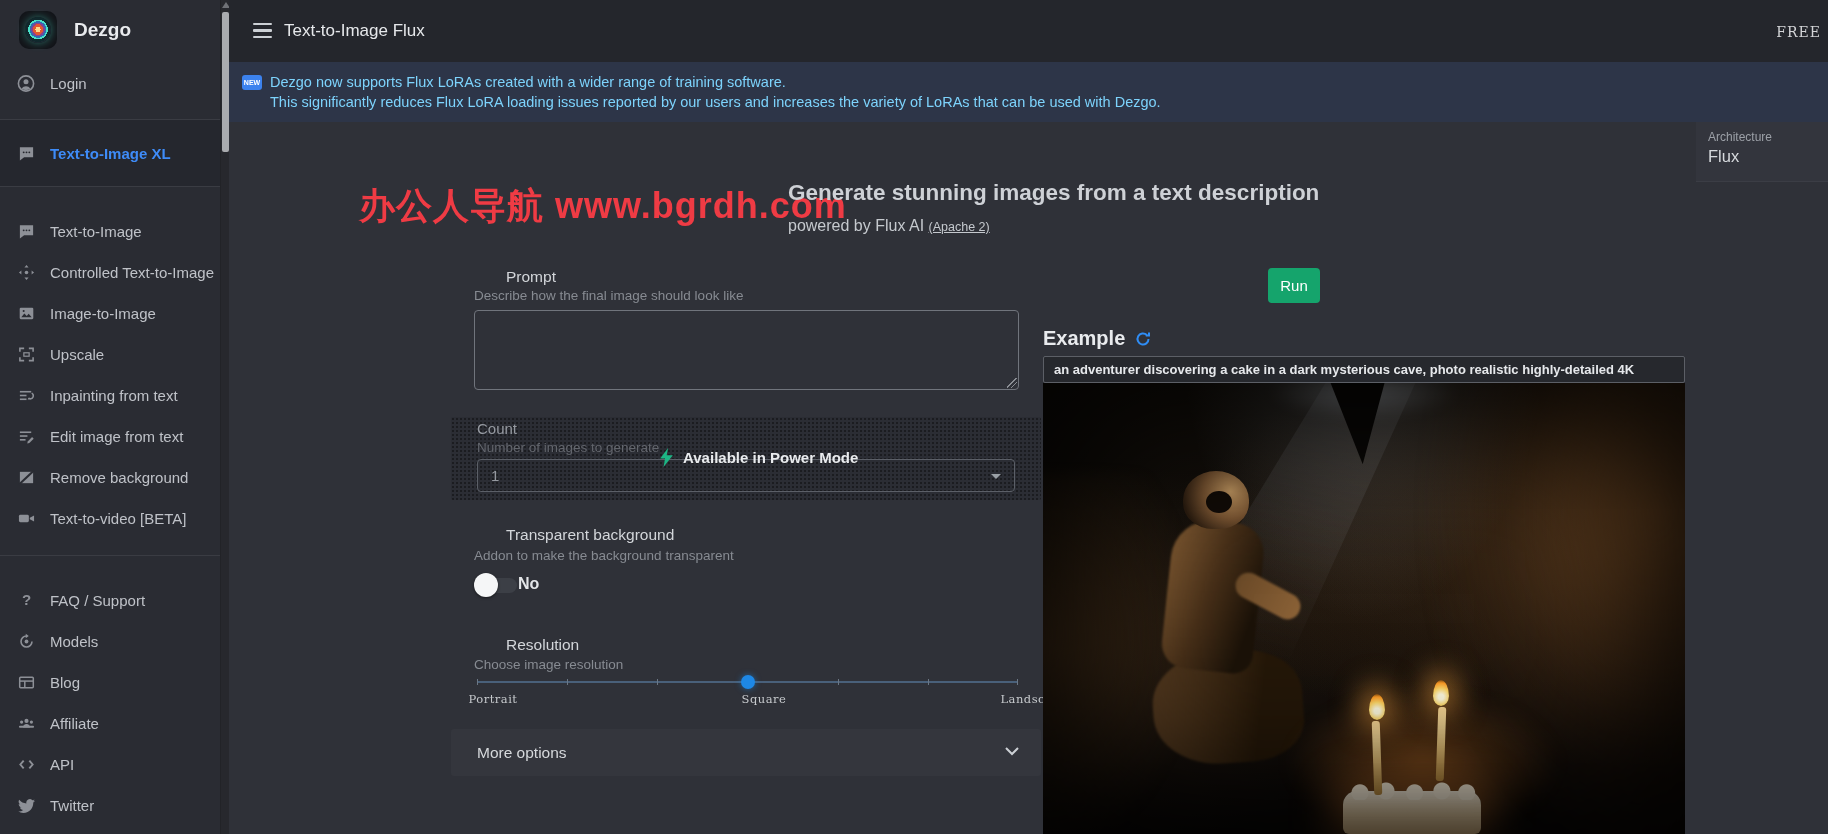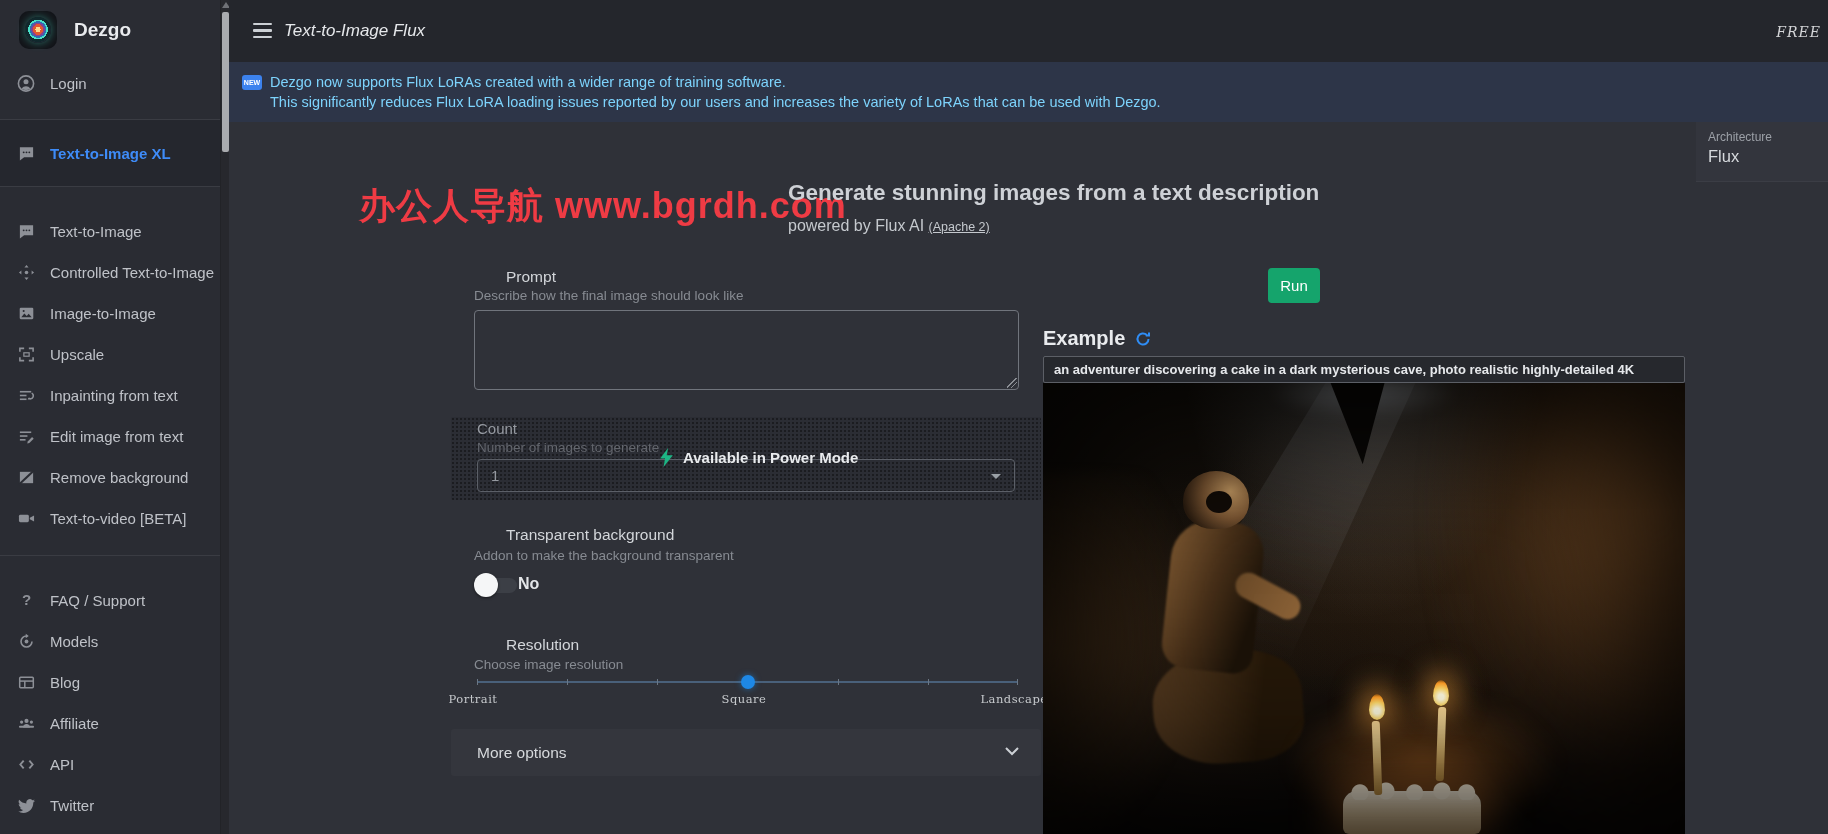--- a/index.html
+++ b/index.html
@@ -22,21 +22,21 @@
   .active-row { height:66px; background:#25272e; color:#3e8bf7; font-weight:bold; }
   .group-pad { height:24px; }
   svg.ic { display:block; }
 
   
   .vscroll { position:absolute; left:220px; top:0; width:9px; height:834px; background:#27282d; border-left:1px solid #222327; }
   .vscroll .arrow { position:absolute; left:1px; top:2px; width:0; height:0; border-left:4px solid transparent; border-right:4px solid transparent; border-bottom:6px solid #6f7176; }
   .vscroll .thumb { position:absolute; left:1px; top:12px; width:7px; height:140px; background:#a9abae; border-radius:2px; }
 
   
-  .topbar { position:absolute; left:229px; top:0; width:1599px; height:62px; background:#24262c;font-style:italic; }
+  .topbar { position:absolute; left:229px; top:0; width:1599px; height:62px; background:#24262c; }
   .hamburger { position:absolute; left:24px; top:23px; width:19px; height:15px; display:flex; flex-direction:column; justify-content:space-between; cursor:pointer; }
   .hamburger span { display:block; height:2.4px; background:#ccd0d5; border-radius:1px; }
   .tb-title { position:absolute; left:55px; top:21px; font-size:17px; color:#e6e8eb; }
   .tb-free { position:absolute; right:7px; top:24px; font-family:"DejaVu Serif", serif; font-size:14px; letter-spacing:1px; color:#d4d5d8; }
 
   
   .banner { position:absolute; left:229px; top:62px; width:1599px; height:60px; background:#2d3548; }
   .new-badge { position:absolute; left:13px; top:13px; width:20px; height:15px; border-radius:3px; background:#3c82ee;
     color:#fff; font-size:7px; font-weight:bold; text-align:center; line-height:15px; }
   .banner-text { position:absolute; left:41px; top:10px; font-size:14.5px; line-height:20px; color:#7dd3fc; cursor:pointer; }
@@ -73,21 +73,21 @@
 
   .switch { position:absolute; left:245px; top:451px; width:46px; height:24px; cursor:pointer; }
   .switch .track { position:absolute; left:5px; top:5px; width:38px; height:15px; border-radius:8px; background:#3c3f46; }
   .switch .knob { position:absolute; left:0; top:0; width:24px; height:24px; border-radius:50%; background:#f5f6f7; box-shadow:0 1px 3px rgba(0,0,0,.5); }
   .switch-state { position:absolute; left:289px; top:453px; font-size:16px; font-weight:bold; color:#e4e6e9; }
 
   .slider { position:absolute; left:248px; top:552px; width:541px; height:16px; cursor:pointer; }
   .slider .track { position:absolute; left:0; top:7px; width:100%; height:2px; background:#49607a; }
   .slider .tick { position:absolute; top:5px; width:1px; height:6px; background:#6b7785; }
   .slider .dot { position:absolute; left:271px; top:1px; width:14px; height:14px; margin-left:-7px; border-radius:50%; background:#1e88e5; box-shadow:0 0 6px rgba(30,136,229,.6); }
-  .marks { position:absolute; left:244px; top:570px; width:541px; height:14px; font-family:"DejaVu Serif", serif; font-size:11.5px; color:#c6c9cc; letter-spacing:.5px; }
+  .marks { position:absolute; left:264px; top:570px; width:541px; height:14px; font-family:"DejaVu Serif", serif; font-size:11.5px; color:#c6c9cc; letter-spacing:.5px; }
   .marks span { position:absolute; transform:translateX(-50%); white-space:nowrap; }
 
   .more-options { position:absolute; left:222px; top:607px; width:590px; height:47px; background:#34363d; border-radius:3px; cursor:pointer; }
   .more-label { position:absolute; left:26px; top:15px; font-size:15.5px; color:#d6d9dc; }
   .more-chev { position:absolute; right:22px; top:18px; }
 
   .run-btn { position:absolute; left:1039px; top:146px; width:52px; height:35px; background:#15a46c; border:none; border-radius:4px;
     color:#fff; font-size:15px; font-family:"Liberation Sans",sans-serif; cursor:pointer; }
 
   .example-title { position:absolute; left:814px; top:205px; font-size:20px; font-weight:bold; color:#e9ebee; }

